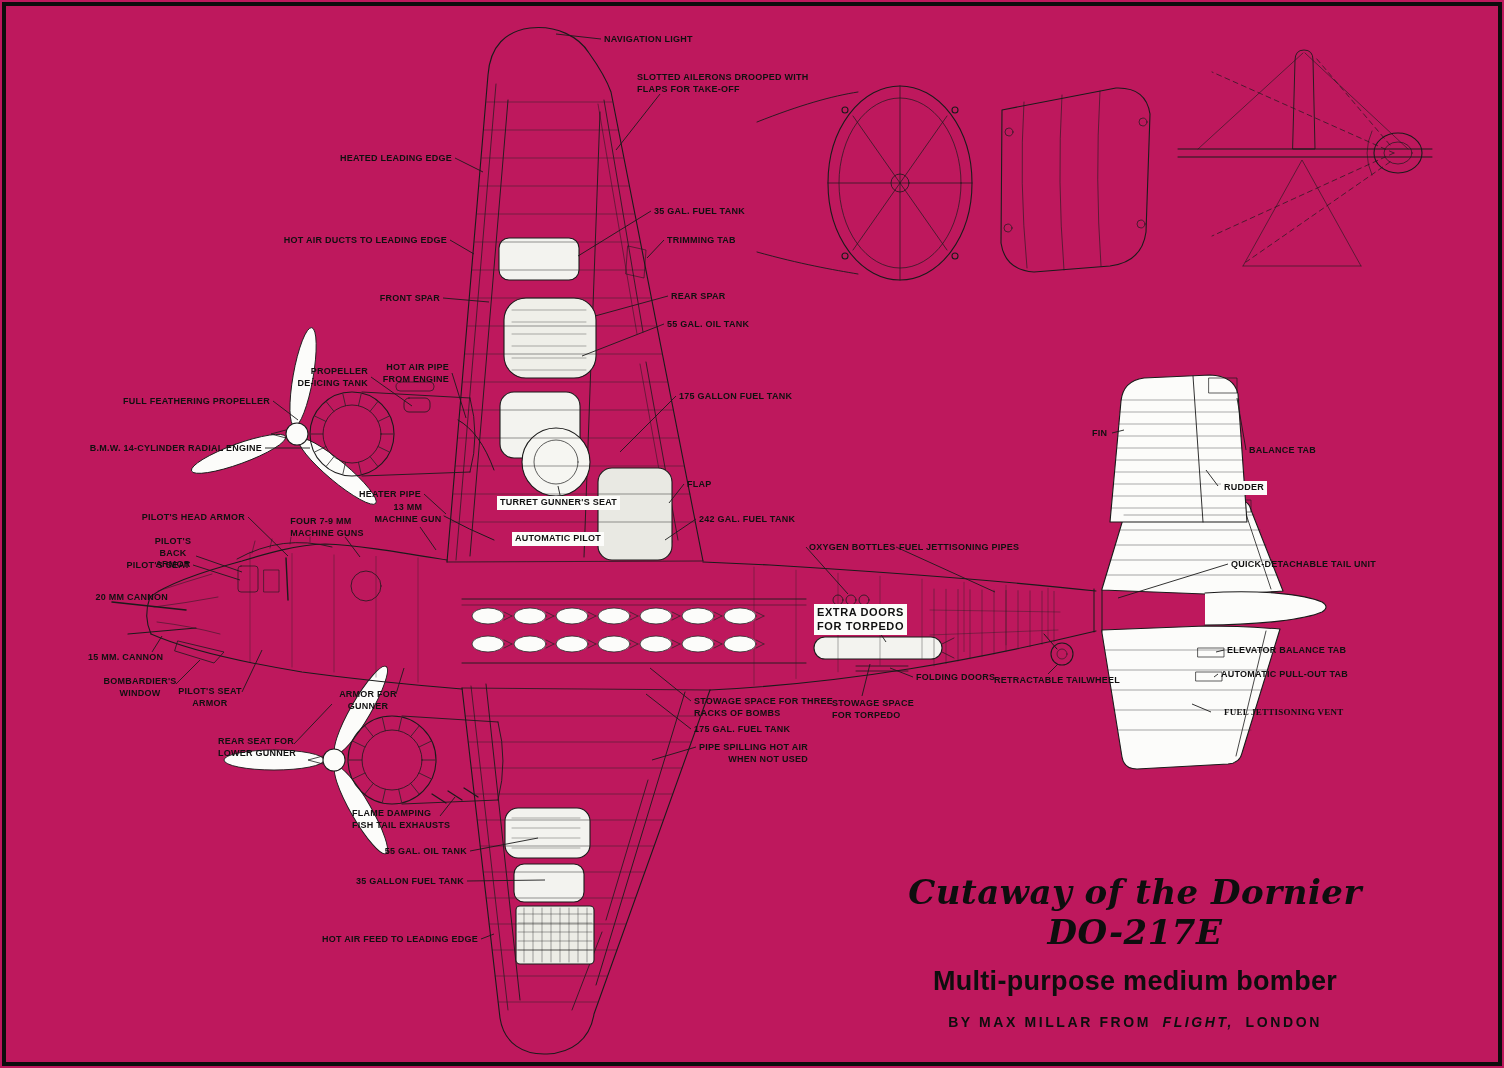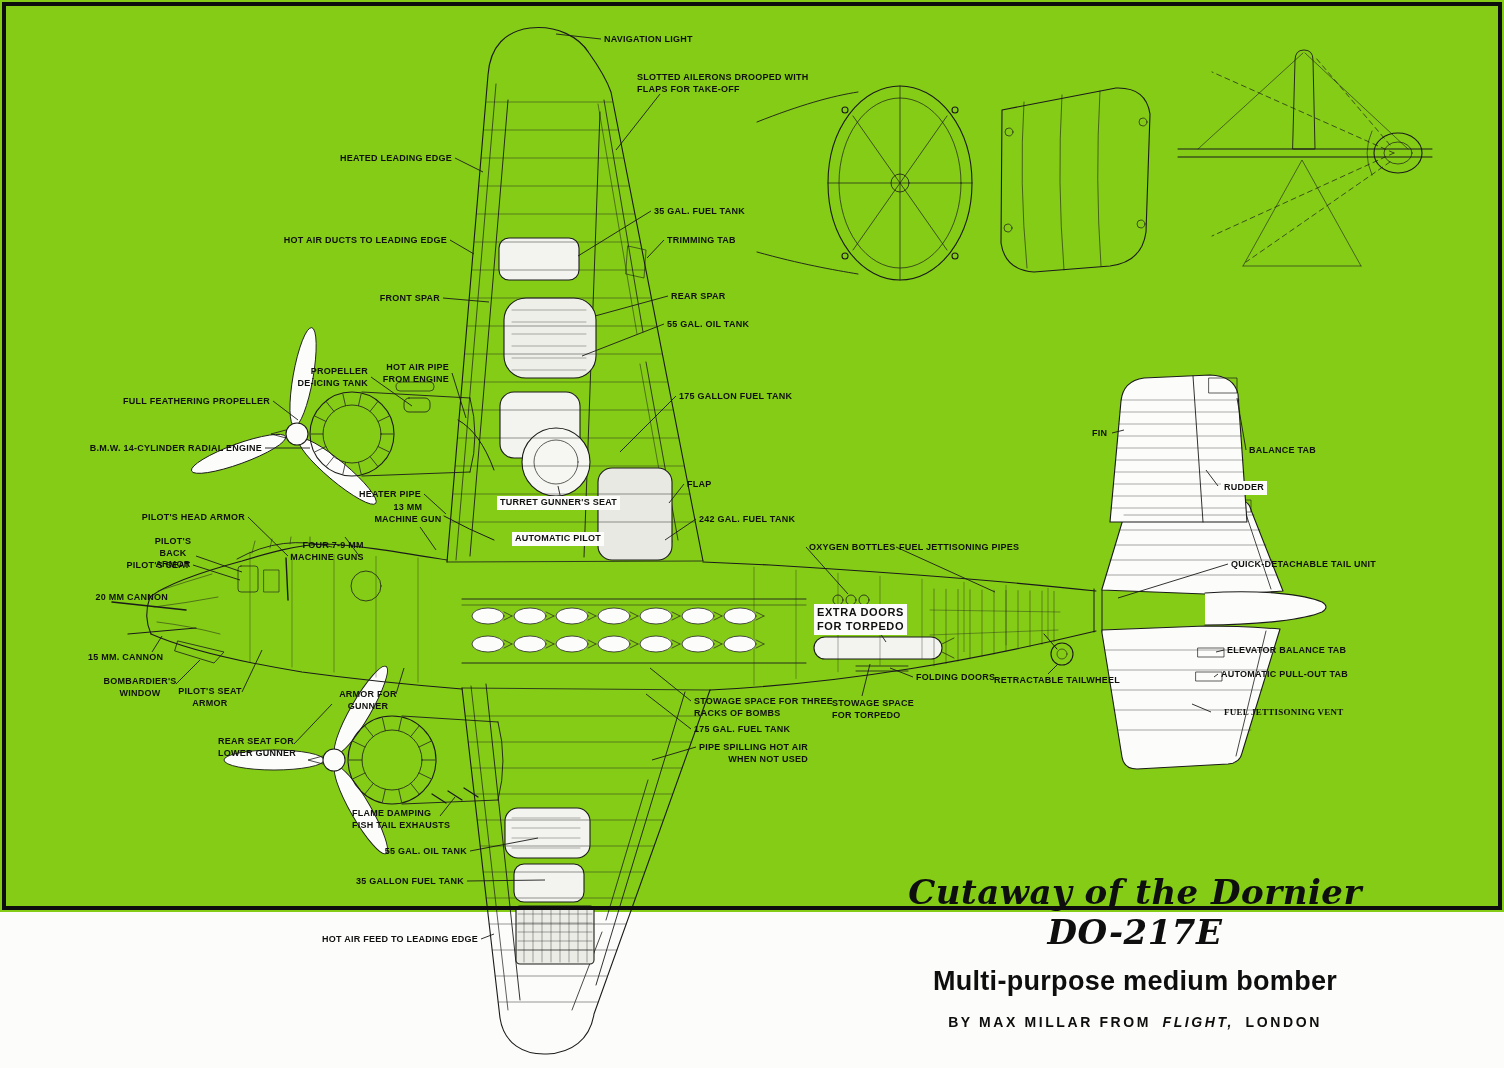--- a/index.html
+++ b/index.html
@@ -1,17 +1,17 @@
 <!DOCTYPE html>
 <html><head>
 <meta charset="utf-8">
 <style>
   *{margin:0;padding:0;box-sizing:border-box}
   html,body{width:1504px;height:1068px;background:#fcfcfa;overflow:hidden}
-  .canvas{position:relative;width:1504px;height:912px;background:#84cc16;
+  .canvas{position:relative;width:1504px;height:1068px;background:#be185d;
           font-family:"Liberation Sans",sans-serif;color:#111}
   .frame{position:absolute;inset:2px;border:4px solid #0d0d0d;pointer-events:none;z-index:6}
   svg.layer{position:absolute;left:0;top:0;z-index:1}
   svg#leader-svg{z-index:2}
   #labels-layer{position:absolute;inset:0;z-index:3}
   .label{position:absolute;font-size:9px;font-weight:bold;letter-spacing:.25px;
          line-height:1.3;white-space:pre-line;color:#101010}
   .label.plate{background:#fcfcfa;padding:1px 3px}
   .label.big{font-size:11px;letter-spacing:.6px}
   .title-block{position:absolute;left:870px;top:872px;width:530px;text-align:center;z-index:4}
@@ -413,21 +413,21 @@
       <div class="label" style="top: 391px; left: 679px;">175 GALLON FUEL TANK</div>
       <div class="label" style="top: 443px; left: 262px; transform: translateX(-100%); text-align: right;">B.M.W. 14-CYLINDER RADIAL ENGINE</div>
       <div class="label" style="top: 428px; left: 1092px;">FIN</div>
       <div class="label" style="top: 445px; left: 1249px;">BALANCE TAB</div>
       <div class="label plate" style="top: 481px; left: 1221px;">RUDDER</div>
       <div class="label" style="top: 489px; left: 421px; transform: translateX(-100%); text-align: right; padding-left: 6px;">HEATER PIPE</div>
       <div class="label plate" style="top: 496px; left: 497px;">TURRET GUNNER'S SEAT</div>
       <div class="label" style="top: 479px; left: 687px;">FLAP</div>
       <div class="label" style="top: 502px; left: 408px; transform: translateX(-50%); text-align: center;">13 MM
 MACHINE GUN</div>
-      <div class="label" style="top: 540px; left: 327px; transform: translateX(-50%); text-align: right;">FOUR 7-9 MM
+      <div class="label" style="top: 516px; left: 327px; transform: translateX(-50%); text-align: left;">FOUR 7-9 MM
 MACHINE GUNS</div>
       <div class="label" style="top: 512px; left: 245px; transform: translateX(-100%); text-align: right;">PILOT'S HEAD ARMOR</div>
       <div class="label" style="top: 514px; left: 699px;">242 GAL. FUEL TANK</div>
       <div class="label plate" style="top: 532px; left: 512px;">AUTOMATIC PILOT</div>
       <div class="label" style="top: 536px; left: 173px; transform: translateX(-50%); text-align: center;">PILOT'S
 BACK
 ARMOR</div>
       <div class="label" style="top: 560px; left: 190px; transform: translateX(-100%); text-align: right;">PILOT'S SEAT</div>
       <div class="label" style="top: 542px; left: 809px;">OXYGEN BOTTLES</div>
       <div class="label" style="top: 542px; left: 899px;">FUEL JETTISONING PIPES</div>

